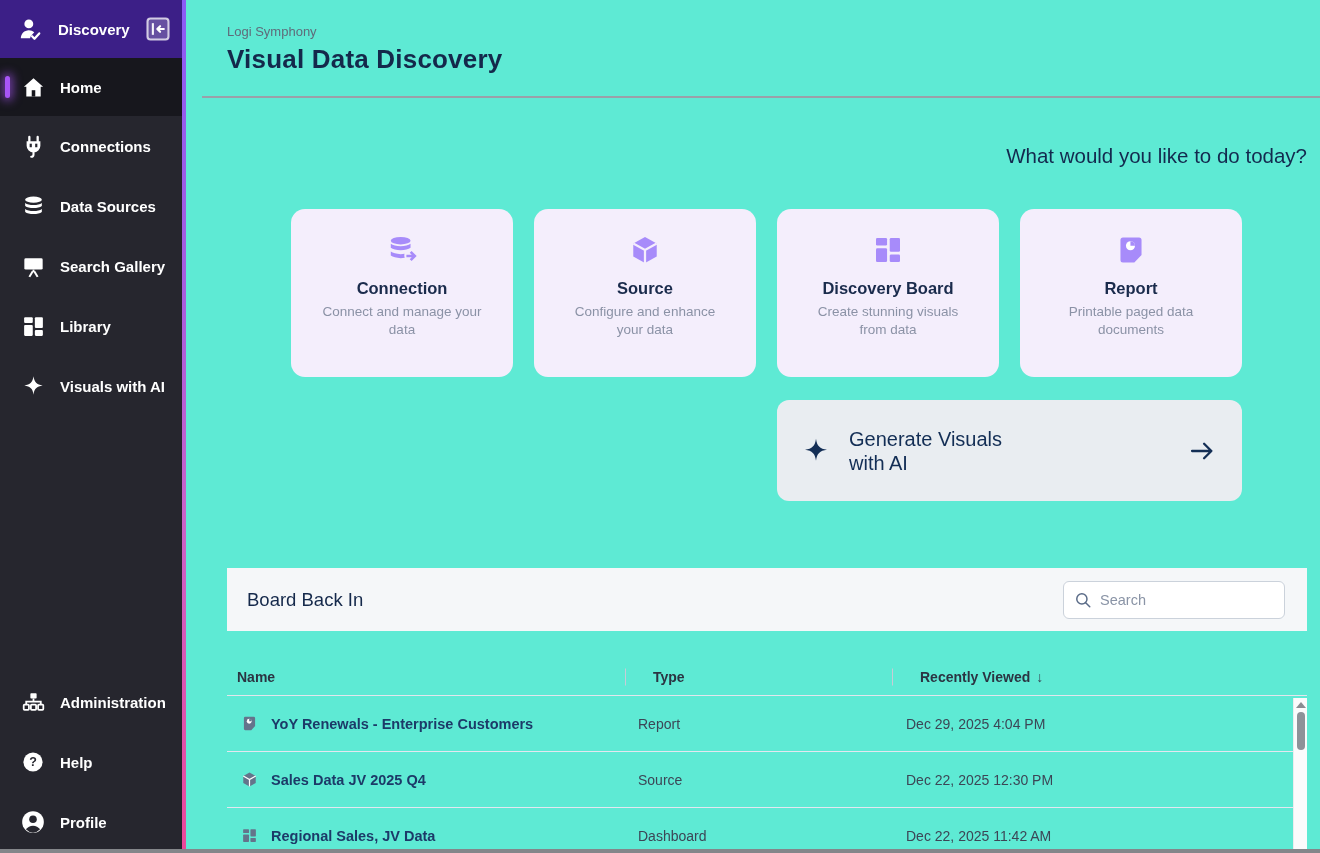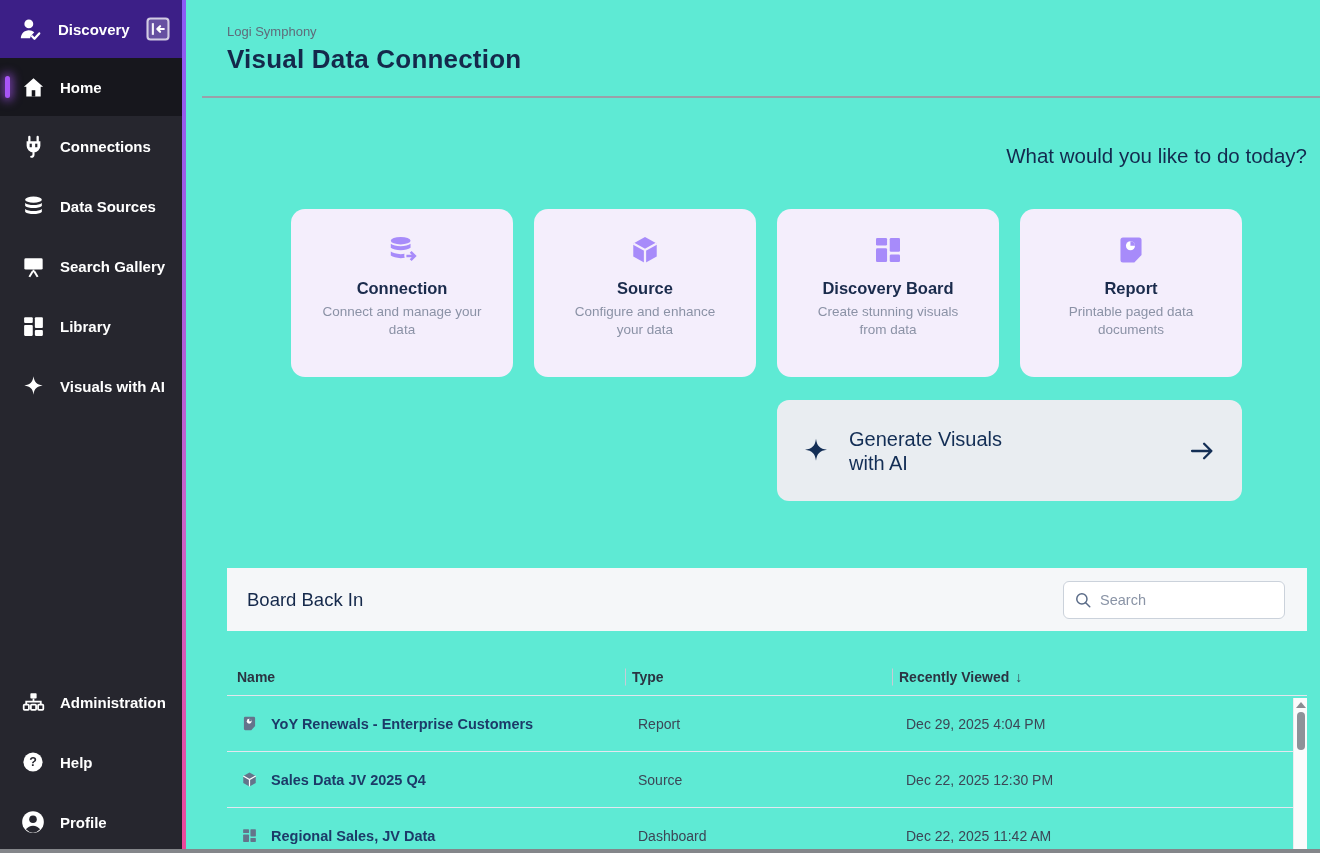--- a/index.html
+++ b/index.html
@@ -45,21 +45,21 @@
   .jump-title { font-size:18.5px; font-weight:500; color:#15294B; }
   .search-box { width:222px; height:38px; background:#fff; border:1px solid #CBD2DB; border-radius:6px; display:flex; align-items:center; padding:0 10px; }
   .search-box .s-ic { width:18px; height:18px; flex:none; }
   .search-input { border:none; outline:none; margin-left:8px; width:100%; font-size:14.5px; color:#2B3442; font-family:"Liberation Sans", sans-serif; background:transparent; }
   .search-input::placeholder { color:#8A94A6; }
 
   .table { width:1080px; margin:27px 0 0 41px; position:relative; }
   .thead { display:grid; grid-template-columns:398px 267px 1fr; height:38px; align-items:center; border-bottom:1px solid #E3E6EC; }
   .th { font-size:14px; font-weight:700; color:#2B3442; position:relative; }
   .th.name { padding-left:10px; }
-  .th.sep { padding-left:7px; }
+  .th.sep { padding-left:28px; }
   .th.sep::before { content:""; position:absolute; left:0; top:50%; transform:translateY(-50%); width:1px; height:17px; background:#C7CCD6; }
   .sort-arrow { font-weight:400; color:#3C4656; margin-left:6px; font-size:14px; }
   .tbody { position:relative; height:178px; overflow:hidden; }
   .trow { display:grid; grid-template-columns:398px 267px 1fr; height:56px; align-items:center; border-bottom:1px solid #E4E7F0; cursor:pointer; }
   .cell { font-size:14px; color:#3C4656; }
   .cell.t2 { padding-left:13px; }
   .cell.t3 { padding-left:14px; }
   .name-cell { display:flex; align-items:center; padding-left:14px; }
   .row-ic { width:17px; height:17px; color:#64748B; flex:none; }
   .row-name { margin-left:13px; font-size:14.5px; font-weight:600; color:#1C3A68; }
@@ -202,21 +202,21 @@
         </span>
         <span class="nav-label">Profile</span>
       </div>
     </div>
   </aside>
 
   <main class="main">
 
     <div class="page-header">
       <div class="breadcrumb">Logi Symphony</div>
-      <h1 class="page-title">Visual Data Connection</h1>
+      <h1 class="page-title">Visual Data Discovery</h1>
     </div>
     <div class="title-divider"></div>
 
     <h2 class="prompt-heading">What would you like to do today?</h2>
 
     <div class="cards">
       <div class="card">
         <span class="card-ic">
           <svg viewBox="0 0 24 24" width="32" height="32" fill="#A78BFA">
               <ellipse cx="11" cy="5" rx="7.4" ry="2.8"></ellipse>

